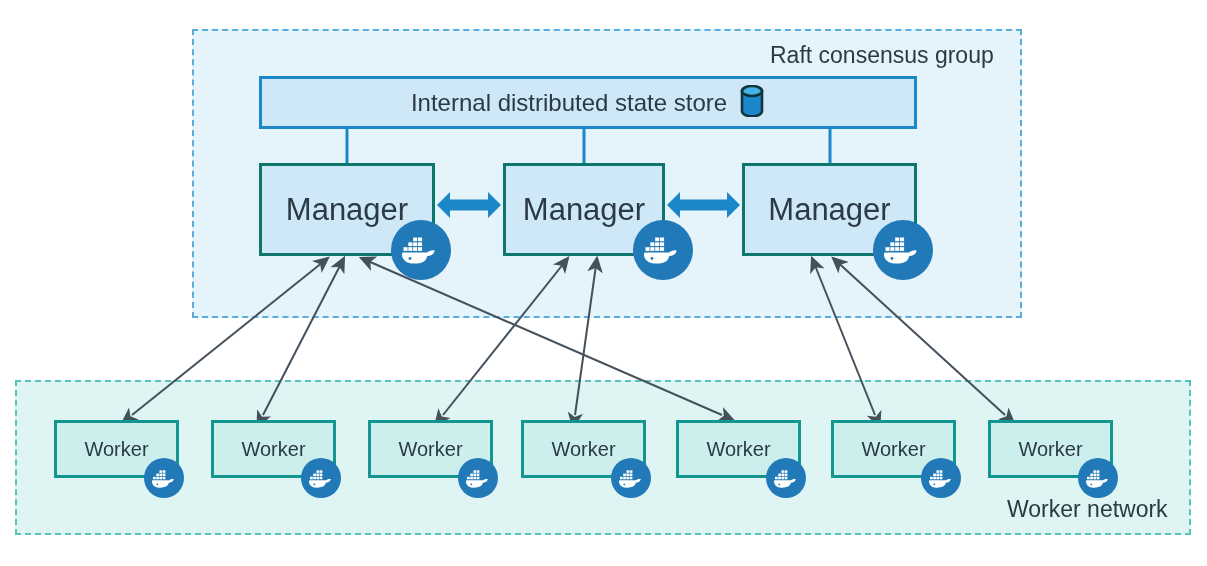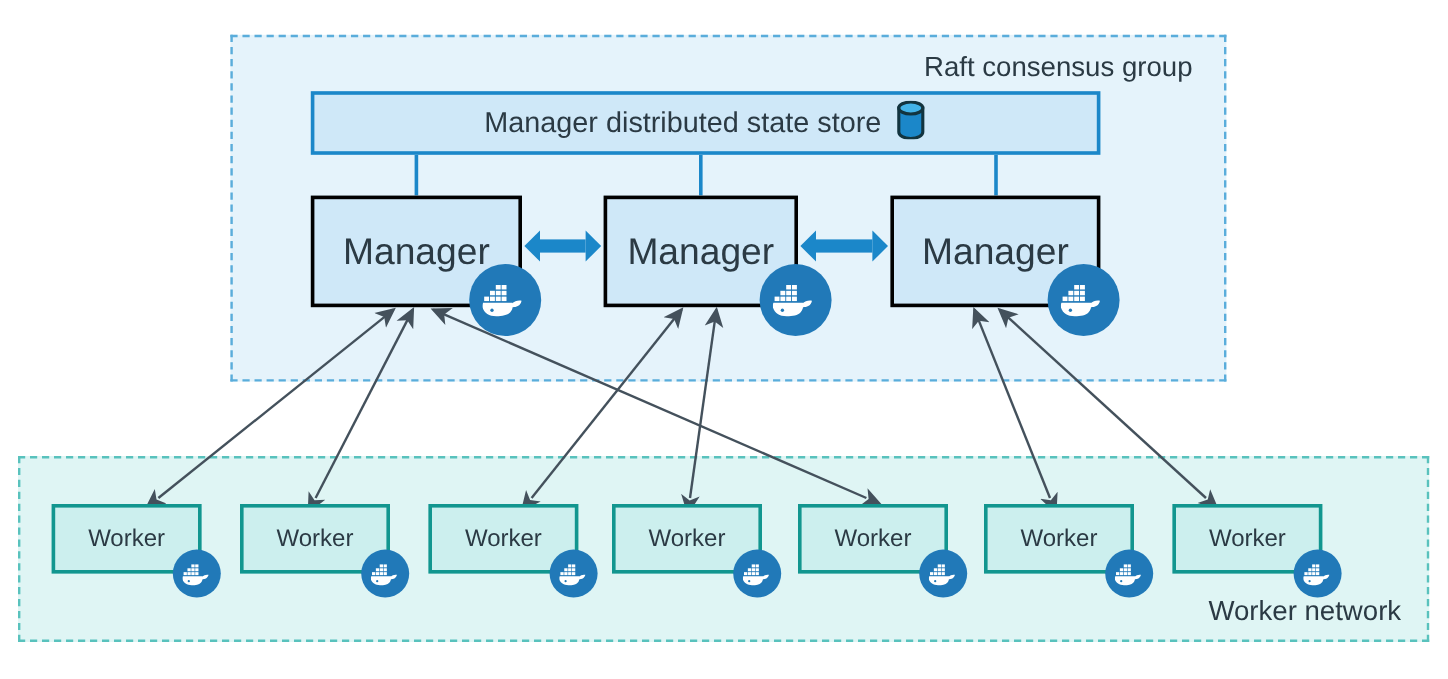--- a/index.html
+++ b/index.html
@@ -57,29 +57,30 @@
     align-items: center;
     gap: 12px;
   }
   .store-label {
     font-size: 24px;
     color: #2b3a44;
     white-space: nowrap;
   }
   .manager-box {
     background: #cfe8f8;
-    border: 3px solid #000000;
+    border: 3px solid #0f766e;
     font-size: 31px;
     color: #2b3a44;
   }
   .worker-box {
     background: #ccefee;
     border: 3px solid #12968f;
     font-size: 20px;
     color: #2b3a44;
+    margin-left: 11px;
   }
   .docker-badge {
     position: absolute;
     border-radius: 50%;
     background: #2179b8;
     display: flex;
     align-items: center;
     justify-content: center;
   }
   .raft-label { font-size: 23px; }
@@ -125,21 +126,21 @@
         <g>
           <rect x="680" y="199.5" width="47" height="11" fill="#1b87c9"></rect>
           <path d="M667,205 L680,192 L680,218 Z" fill="#1b87c9"></path>
           <path d="M740,205 L727,192 L727,218 Z" fill="#1b87c9"></path>
         </g>
       </g>
   </svg>
 
   <div class="node store-box" id="store-box" style="left: 259px; top: 76px; width: 658px; height: 53px;">
     <div class="store-inner">
-      <span class="store-label">Manager distributed state store</span>
+      <span class="store-label">Internal distributed state store</span>
       <span>
         <svg width="26" height="32" viewBox="0 0 26 32" aria-hidden="true">
           <path d="M3,6 L3,26 a10,5.5 0 0 0 20,0 L23,6 Z" fill="#1b87c9" stroke="#12343f" stroke-width="2.6"></path>
           <ellipse cx="13" cy="6" rx="10" ry="5" fill="#43b3e8" stroke="#12343f" stroke-width="2.6"></ellipse>
         </svg>
       </span>
     </div>
   </div>
 
   <div id="nodes-root">

